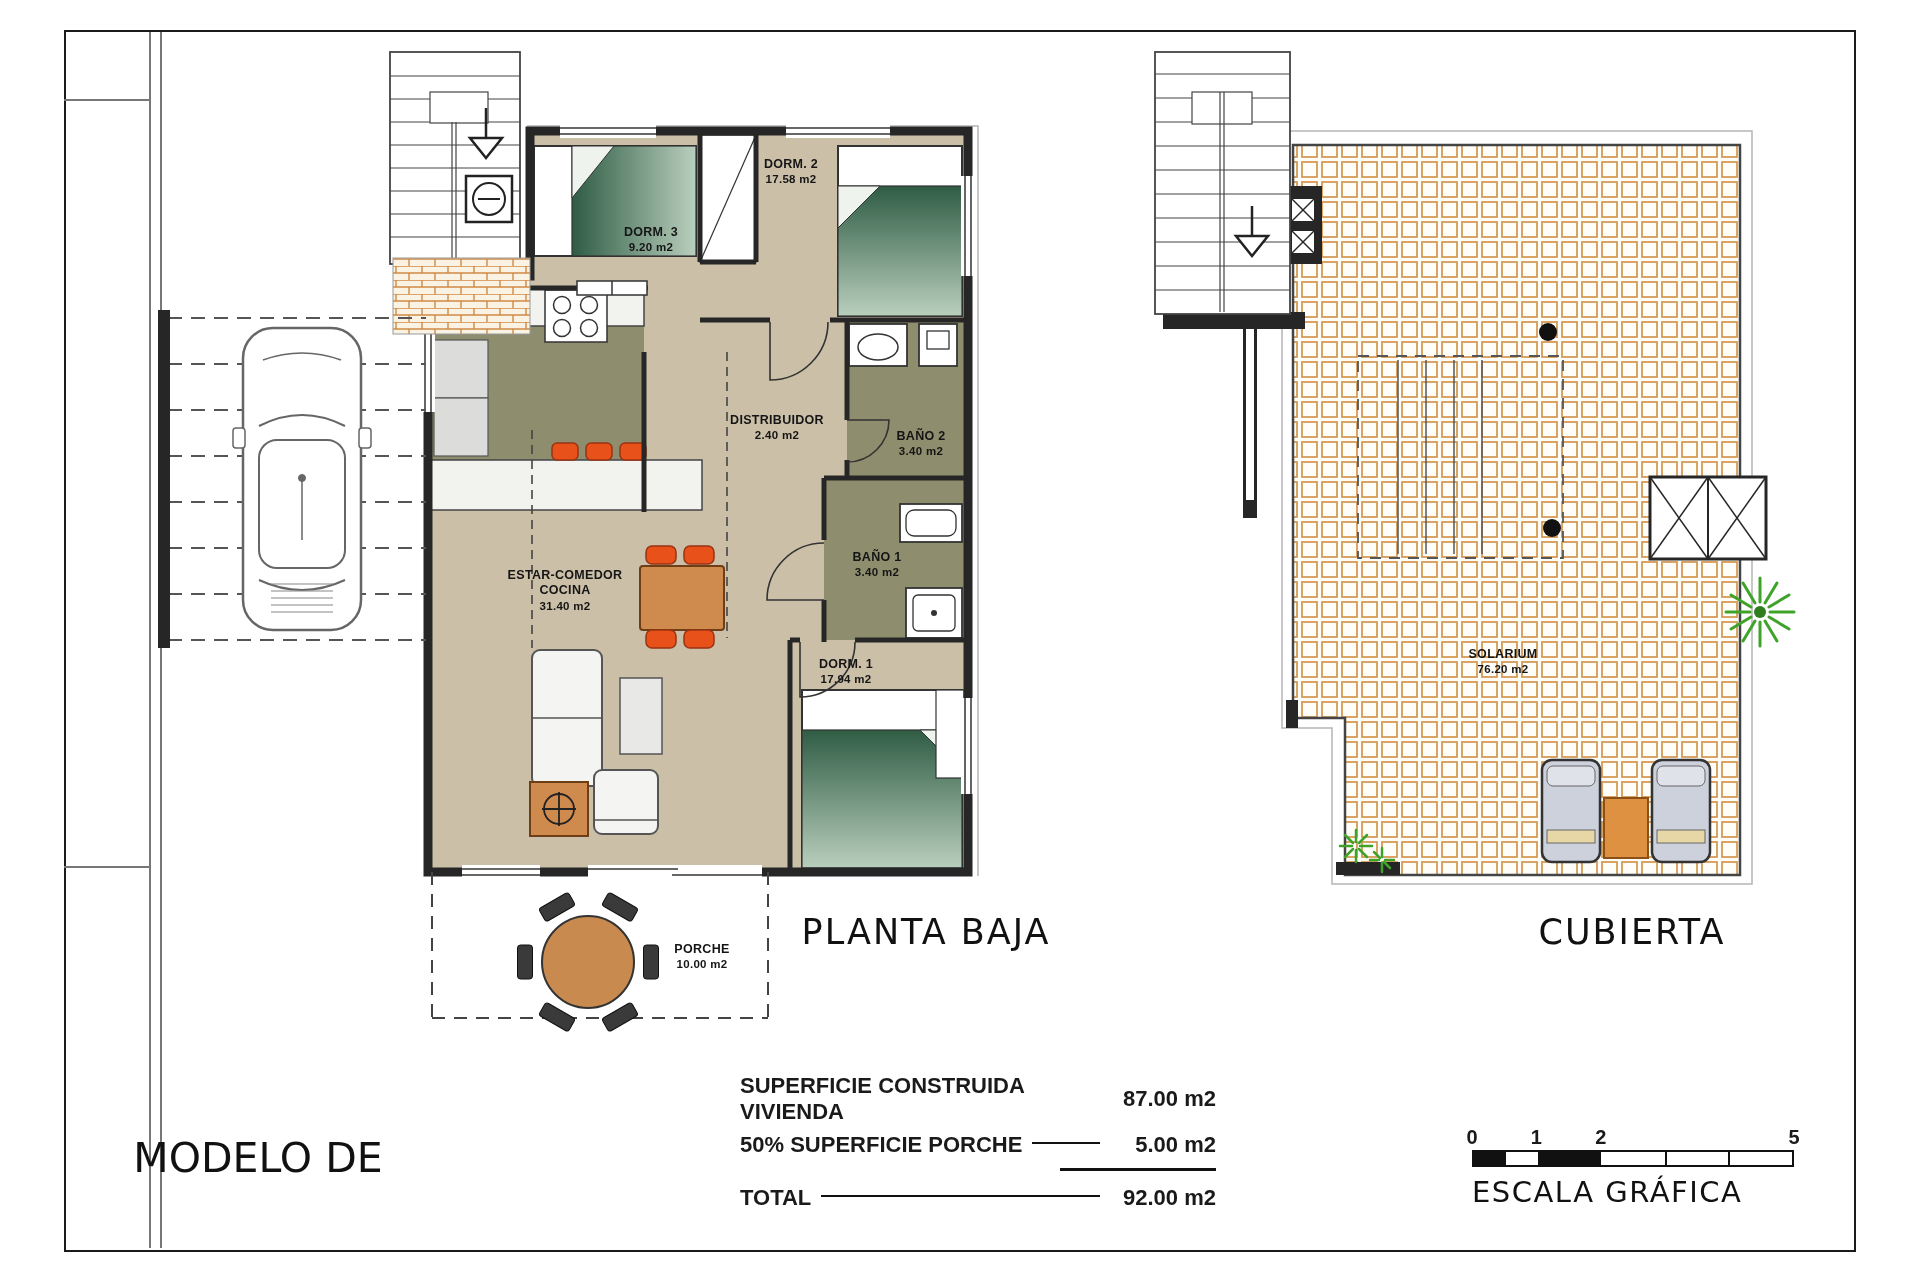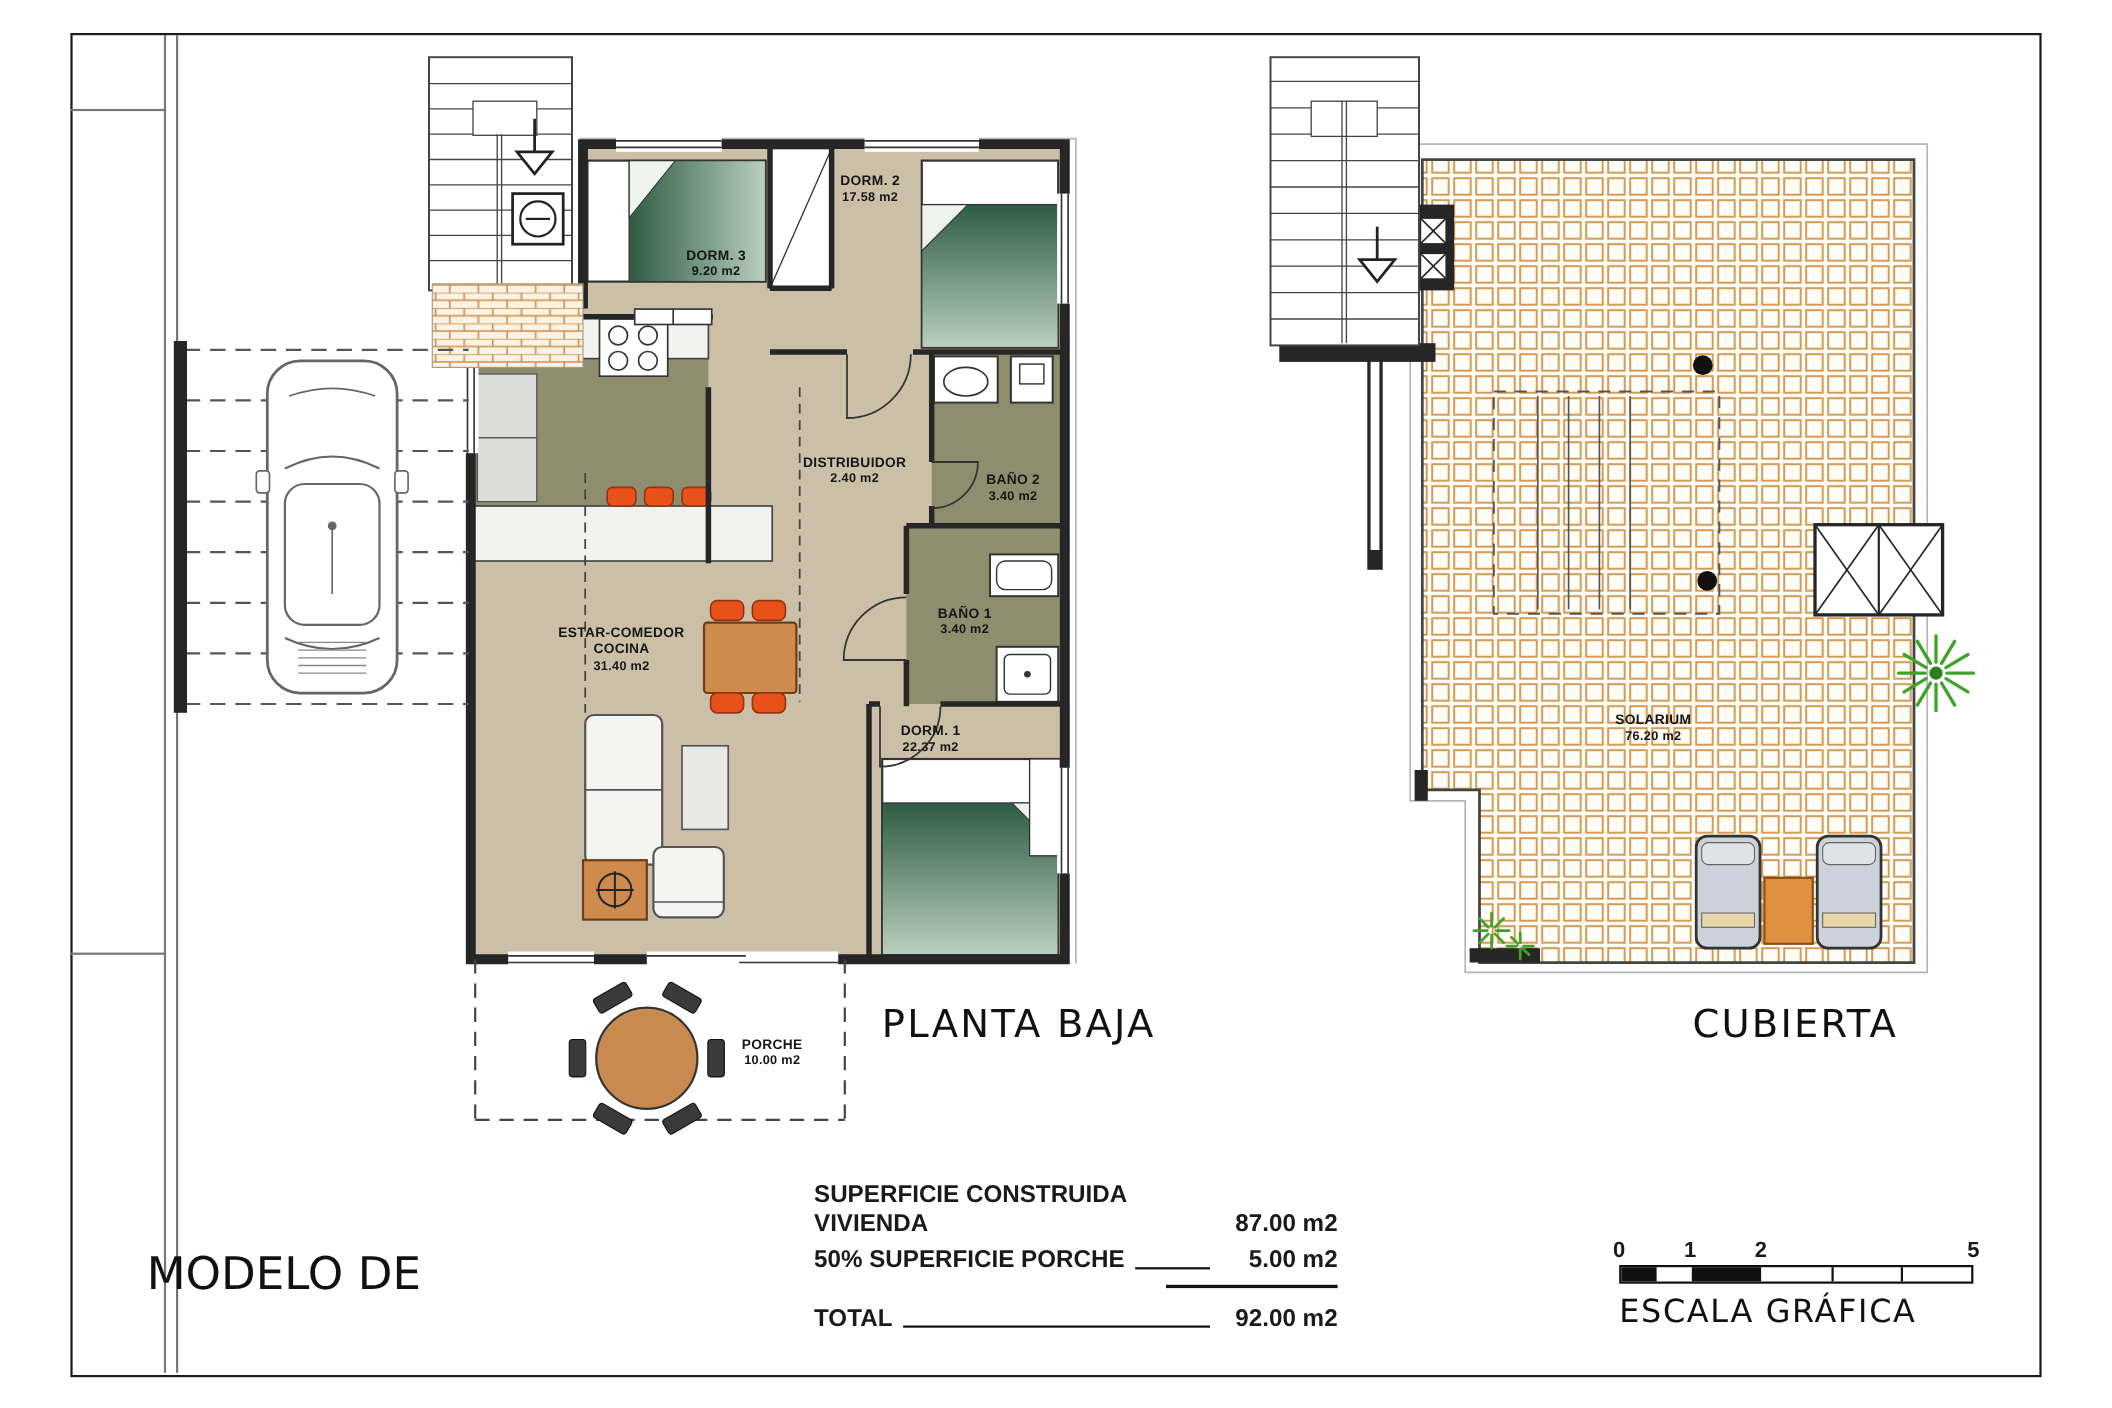--- a/index.html
+++ b/index.html
@@ -13,21 +13,21 @@
               font-weight:bold;font-size:12.5px;line-height:1.22;letter-spacing:.3px;
               color:#151515;white-space:nowrap;}
   .room-label .rarea{font-size:11.5px;}
   .plan-title{position:absolute;font-family:"DejaVu Sans",sans-serif;font-size:35px;
               letter-spacing:2px;color:#111;white-space:nowrap;transform:translateX(-50%);}
   .model-title{position:absolute;left:88px;top:1136px;width:340px;text-align:center;
                font-family:"DejaVu Sans",sans-serif;font-size:41px;line-height:1.12;color:#111;}
   .model-title .l2{padding-left:18px;}
   .area-table{position:absolute;left:740px;top:1066px;width:476px;}
   .at-heading{font-size:27px;font-weight:bold;letter-spacing:.5px;margin-bottom:20px;}
-  .at-row{display:flex;align-items:flex-end;font-size:22px;font-weight:bold;margin-top:7px;}
+  .at-row{display:flex;align-items:center;font-size:22px;font-weight:bold;margin-top:7px;}
   .at-row .leader{flex:1;border-bottom:2.5px solid #111;margin:0 8px 4px 10px;}
   .at-row .at-value{min-width:108px;text-align:right;}
   .subtotal-line{margin-left:auto;width:156px;border-top:3px solid #111;margin-top:10px;}
   .at-row.total{margin-top:14px;}
   .scale-area{position:absolute;left:1472px;top:1126px;width:322px;}
   .scale-ticks{position:relative;height:24px;font-size:20px;font-weight:bold;}
   .scale-ticks span{position:absolute;transform:translateX(-50%);}
   .scale-bar{position:relative;height:13px;border:2.5px solid #111;background:#fff;}
   .scale-bar .seg{position:absolute;top:0;bottom:0;background:#111;}
   .scale-bar .tick{position:absolute;top:0;bottom:0;width:2px;background:#111;}
@@ -401,21 +401,21 @@
   <div class="room-label" style="left:921px;top:444px">
     <div class="rname">BAÑO 2</div>
     <div class="rarea">3.40 m2</div>
   </div>
   <div class="room-label" style="left:877px;top:565px">
     <div class="rname">BAÑO 1</div>
     <div class="rarea">3.40 m2</div>
   </div>
   <div class="room-label" style="left:846px;top:672px">
     <div class="rname">DORM. 1</div>
-    <div class="rarea">22.37 m2</div>
+    <div class="rarea">17.94 m2</div>
   </div>
   <div class="room-label" style="left:565px;top:590px">
     <div class="rname">ESTAR-COMEDOR</div>
     <div class="rname">COCINA</div>
     <div class="rarea">31.40 m2</div>
   </div>
   <div class="room-label" style="left:702px;top:957px">
     <div class="rname">PORCHE</div>
     <div class="rarea">10.00 m2</div>
   </div>

